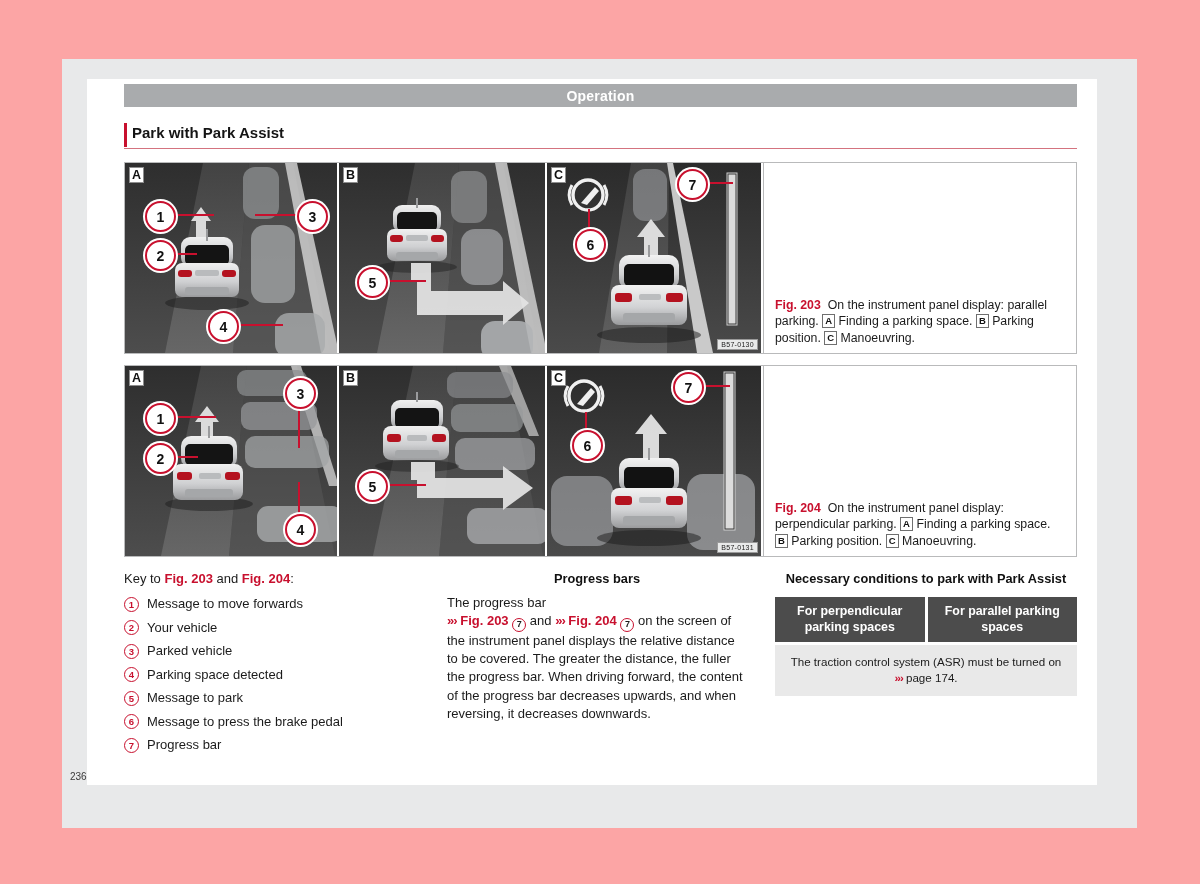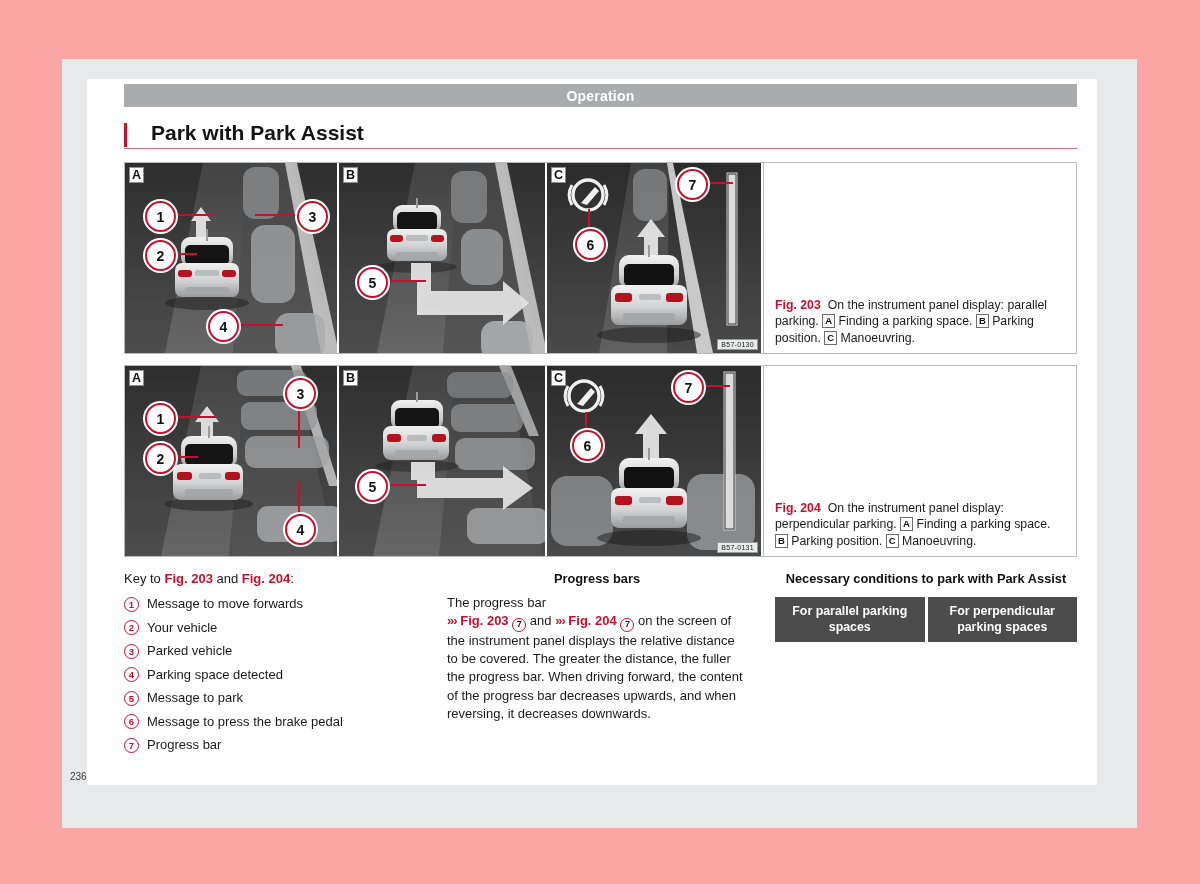--- a/index.html
+++ b/index.html
@@ -50,25 +50,25 @@
     letter-spacing: .2px;
   }
 
   
   .section-title-wrap {
     position: absolute;
     left: 124px; top: 123px;
     width: 953px;
   }
   .section-title {
-    font-size: 21px;
+    font-size: 15px;
     font-weight: bold;
     color: #141414;
     border-left: 3px solid #c8102e;
-    padding: 0 0 4px 24px;
+    padding: 0 0 4px 5px;
     line-height: 20px;
   }
   .section-rule {
     height: 1px;
     background: #d4737f;
     width: 953px;
     margin-top: 1px;
   }
 
   
@@ -695,21 +695,24 @@
       <span class="figref">Fig. 204</span>
       <span class="inline-num">7</span><span> on the screen of the instrument panel displays the relative distance to be covered. The greater the distance, the fuller the progress bar. When driving forward, the content of the progress bar decreases upwards, and when reversing, it decreases downwards.</span>
     </div>
   </div>
 
   <div class="col" id="col-cond">
     <div class="coltitle">Necessary conditions to park with Park Assist</div>
 
     <div class="cond-table">
       <div class="cond-head-row">
+        <div class="cond-th">For perpendicular parking spaces</div>
         <div class="cond-th">For parallel parking spaces</div>
-        <div class="cond-th">For perpendicular parking spaces</div>
+      </div>
+      <div class="cond-body">
+        <span>The traction control system (ASR) must be turned on </span><span class="arrows">»›</span><span> page 174.</span>
       </div>
     </div>
   </div>
 
   <div class="folio">236</div>
 
 </div>
 
 </body></html>

